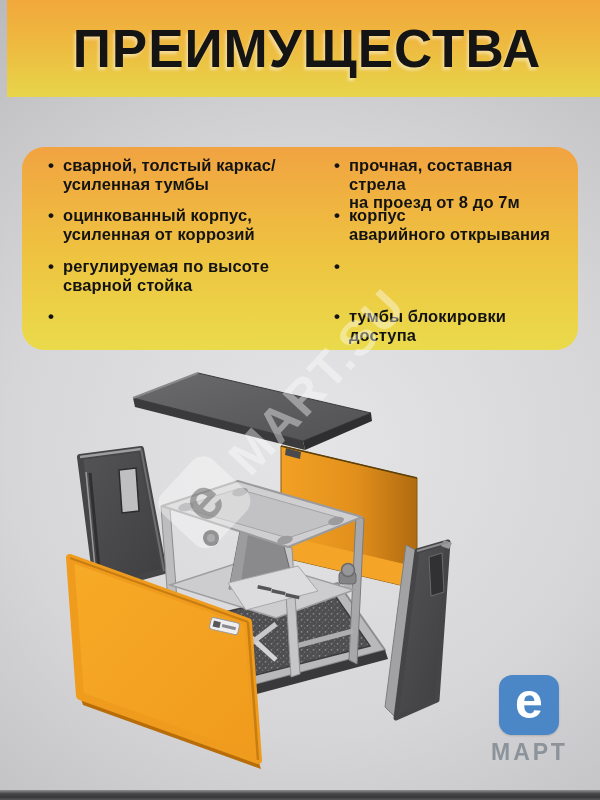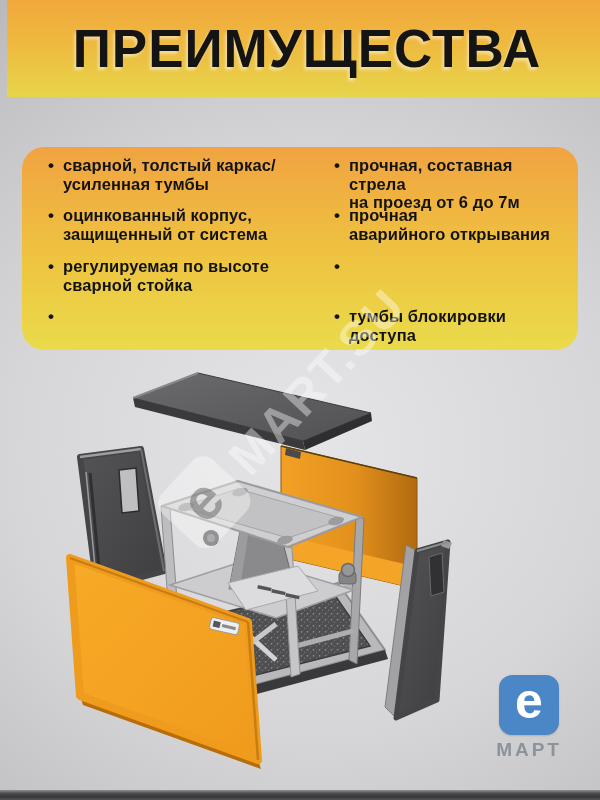--- a/index.html
+++ b/index.html
@@ -32,21 +32,21 @@
   .wm-tile{width:74px;height:74px;border-radius:15px;background:rgba(255,255,255,0.38);
        display:flex;align-items:center;justify-content:center;flex:0 0 auto;}
   .wm-e{font-size:58px;font-weight:bold;color:rgba(95,95,95,0.50);line-height:1;transform:translateY(-3px);}
   .wm-text{font-size:49px;font-weight:bold;color:rgba(255,255,255,0.40);letter-spacing:2px;white-space:nowrap;}
 
   
   .brand{position:absolute;left:491px;top:675px;width:76px;z-index:7;text-align:center;}
   .brand-tile{width:60px;height:60px;margin:0 auto;border-radius:13px;background:#4b87c7;
        display:flex;align-items:center;justify-content:center;box-shadow:0 1px 2px rgba(0,0,0,0.15);}
   .brand-e{font-size:50px;font-weight:bold;color:#ffffff;line-height:1;transform:translateY(-4px);}
-  .brand-name{margin-top:4px;font-size:19px;font-weight:bold;color:#8d939b;letter-spacing:3px;}
+  .brand-name{margin-top:4px;font-size:23px;font-weight:bold;color:#8d939b;letter-spacing:3px;}
 
   
   .bottom-band{position:absolute;left:0;top:790px;width:600px;height:10px;z-index:8;
        background:linear-gradient(180deg,#8f8f91 0%,#4a4a4c 35%,#37373a 70%,#565658 100%);}
 
   svg{position:absolute;left:0;top:0;z-index:3;}
 </style>
 </head>
 <body>
 
@@ -59,40 +59,40 @@
   <div class="card">
     <div class="col left">
       <div class="item">
         <span class="blt">•</span>
         <span class="txt">сварной, толстый каркас/
 усиленная тумбы</span>
       </div>
       <div class="item">
         <span class="blt">•</span>
         <span class="txt">оцинкованный корпус,
-защищенный от система</span>
+усиленная от коррозий</span>
       </div>
       <div class="item">
         <span class="blt">•</span>
         <span class="txt">регулируемая по высоте
 сварной стойка</span>
       </div>
       <div class="item">
         <span class="blt">•</span>
       </div>
     </div>
     <div class="col right">
       <div class="item">
         <span class="blt">•</span>
         <span class="txt">прочная, составная стрела
-на проезд от 6 до 7м</span>
-      </div>
-      <div class="item">
-        <span class="blt">•</span>
-        <span class="txt">прочная
+на проезд от 8 до 7м</span>
+      </div>
+      <div class="item">
+        <span class="blt">•</span>
+        <span class="txt">корпус
 аварийного открывания</span>
       </div>
       <div class="item">
         <span class="blt">•</span>
       </div>
       <div class="item">
         <span class="blt">•</span>
         <span class="txt">тумбы блокировки
 доступа</span>
       </div>

